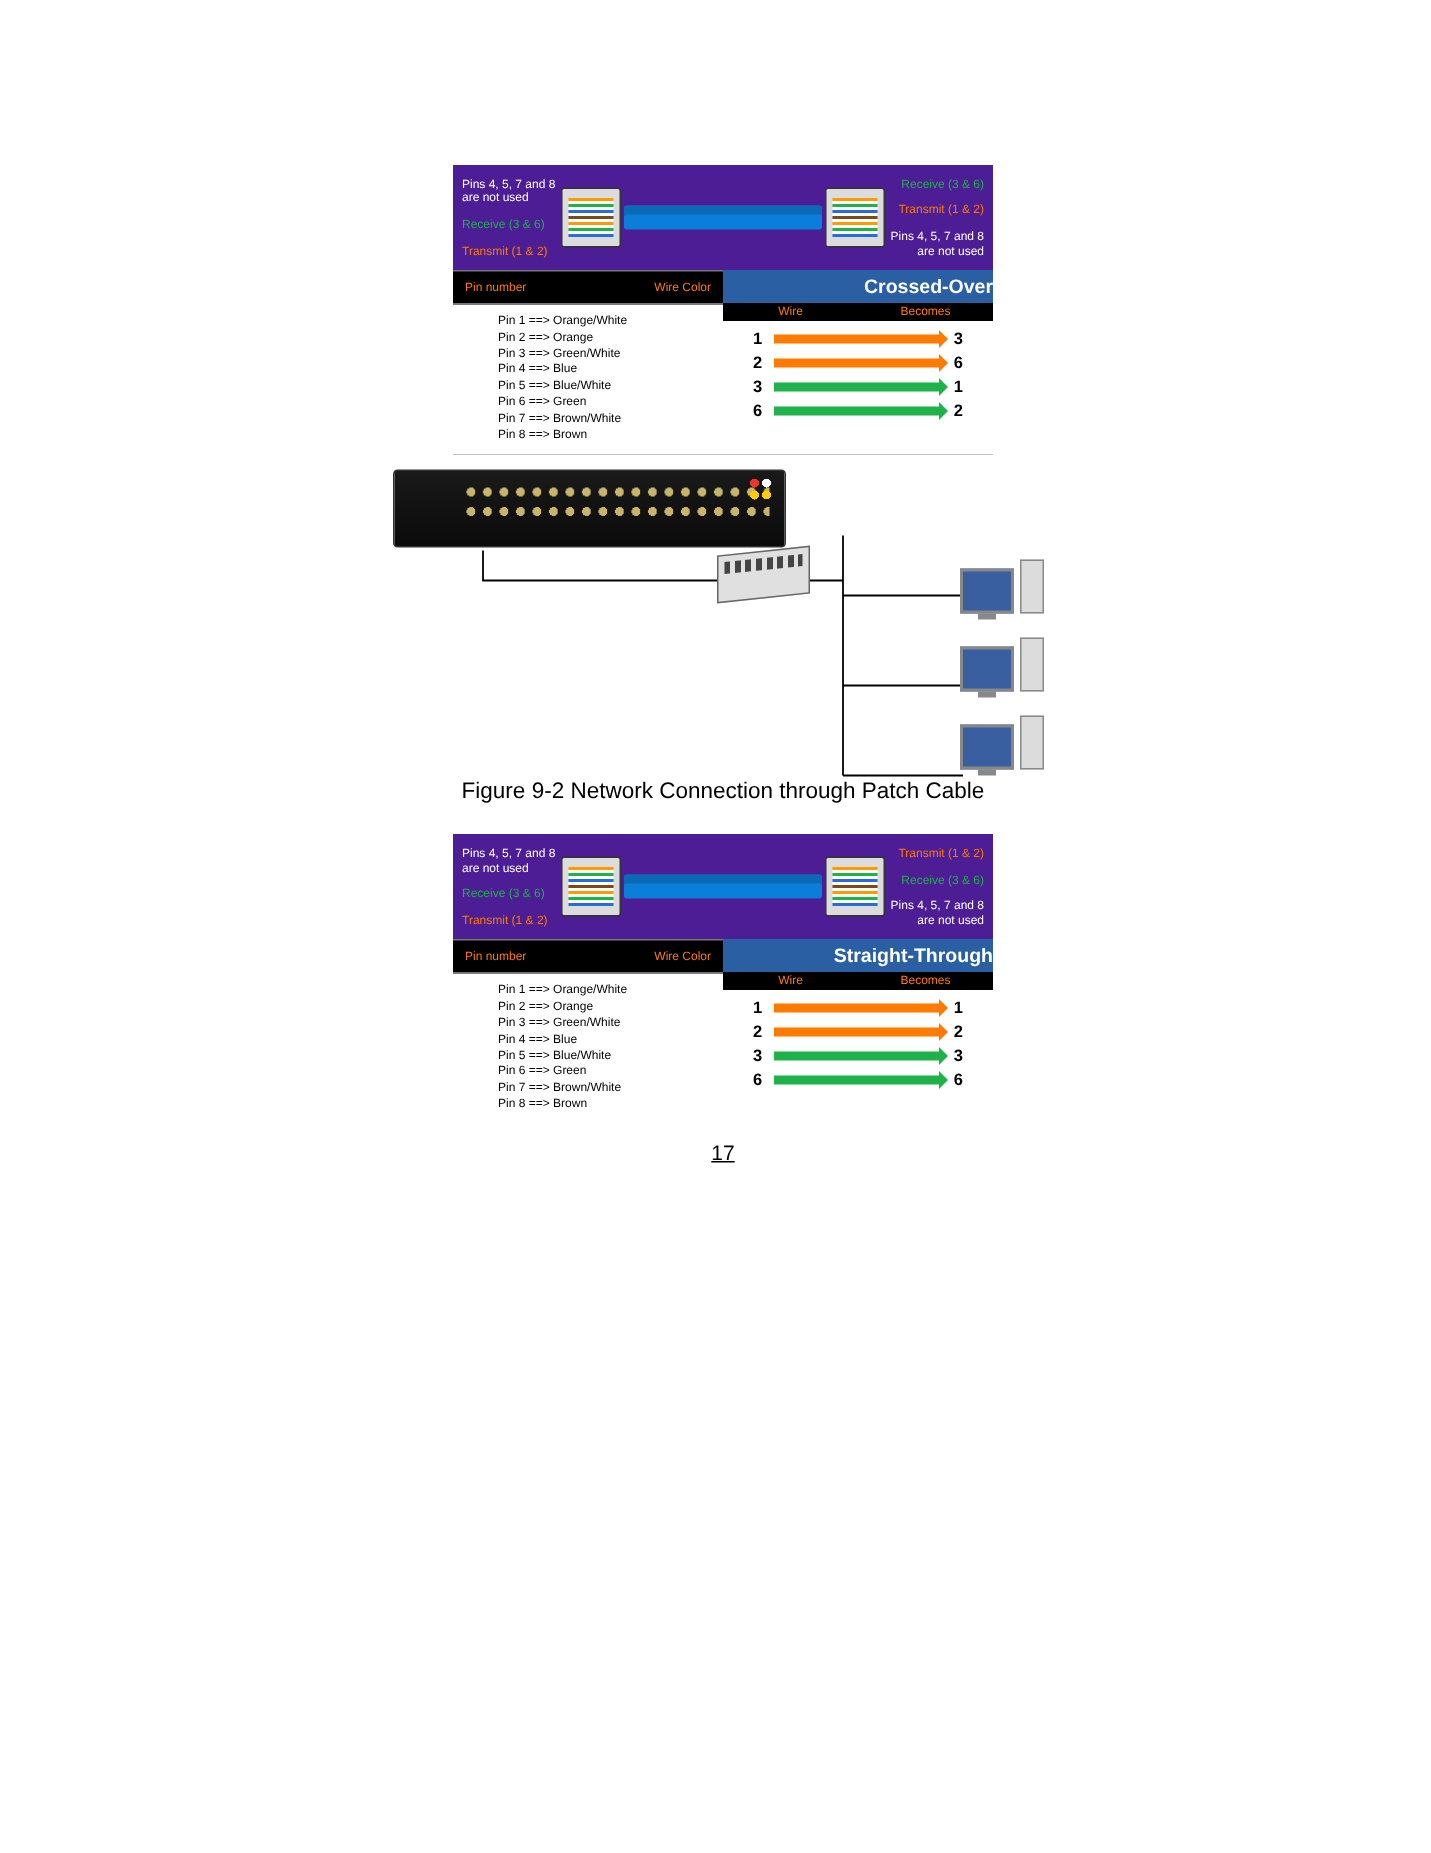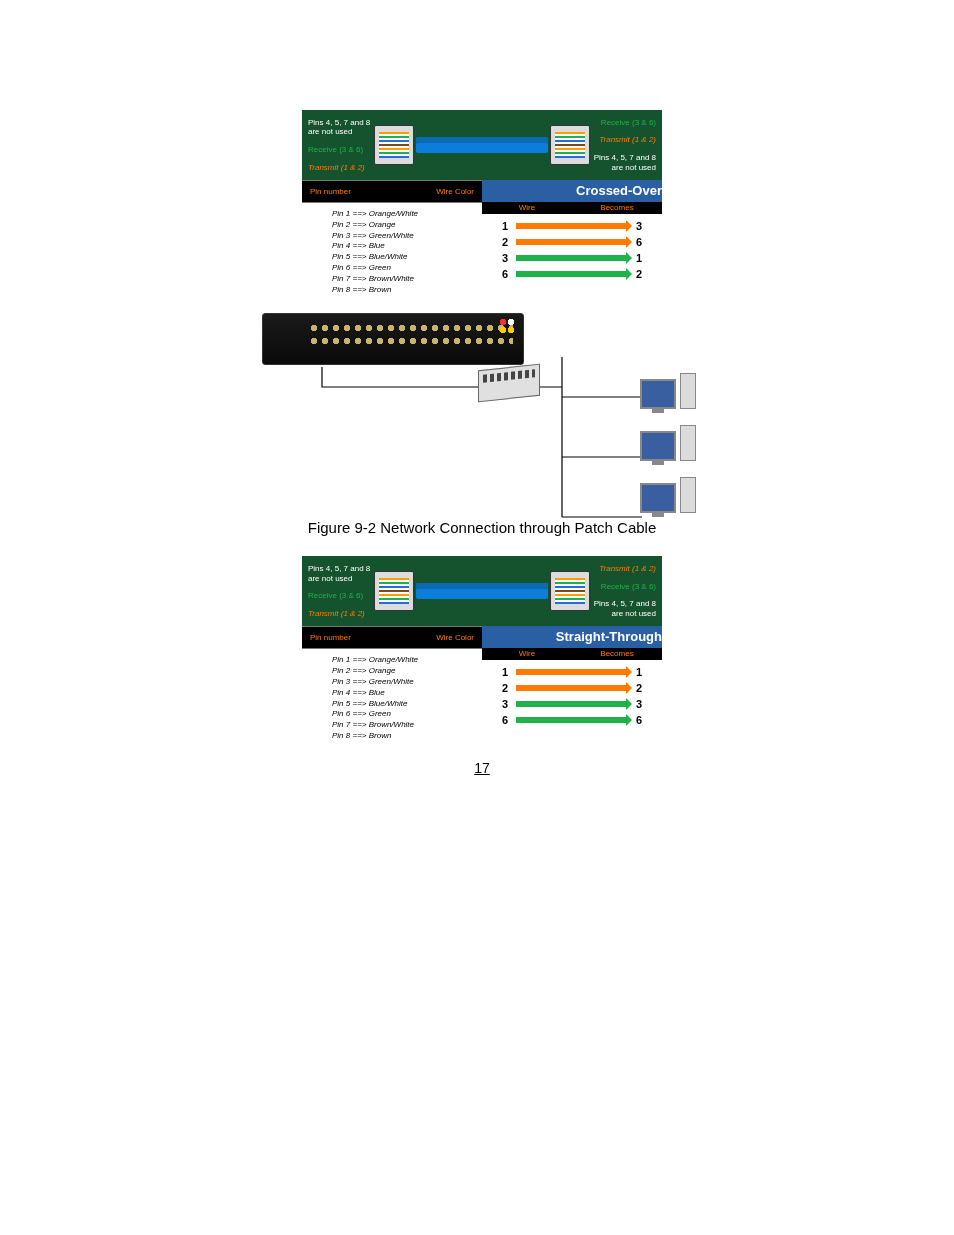--- a/index.html
+++ b/index.html
@@ -46,34 +46,34 @@
     background: #000;
   }
   .pinout-bottom {
     display: flex;
   }
   .black-top {
     display: flex;
     align-items: center;
     justify-content: space-between;
     padding: 10px 6px;
-    background: #14532d;
+    background: #4c1d95;
     height: 70px;
     box-sizing: border-box;
   }
   .lbl-col {
     width: 66px;
     display: flex;
     flex-direction: column;
     gap: 8px;
     font-size: 8px;
     line-height: 1.2;
   }
   .lbl-col .grn { color: #1fb24a; }
-  .lbl-col .org { color: #ff7a00; font-style: italic; }
+  .lbl-col .org { color: #ff7a00; }
   .cable-vis {
     flex: 1;
     height: 44px;
     display: flex;
     align-items: center;
     justify-content: center;
     position: relative;
   }
   .plug {
     width: 38px; height: 38px;
@@ -118,21 +118,20 @@
     justify-content: space-between;
     border-top: 1px solid #777;
     border-bottom: 1px solid #777;
     align-items: flex-end;
   }
   .pin-rows {
     padding: 6px 10px 8px 30px;
     font-size: 8px;
     line-height: 1.35;
     color:#000;
-    font-style:italic;
   }
   .cross-table {
     width: 50%;
     background: #fff;
     color: #000;
     box-sizing: border-box;
   }
   .cross-title {
     background: #2a5fa3;
     color: #fff;

